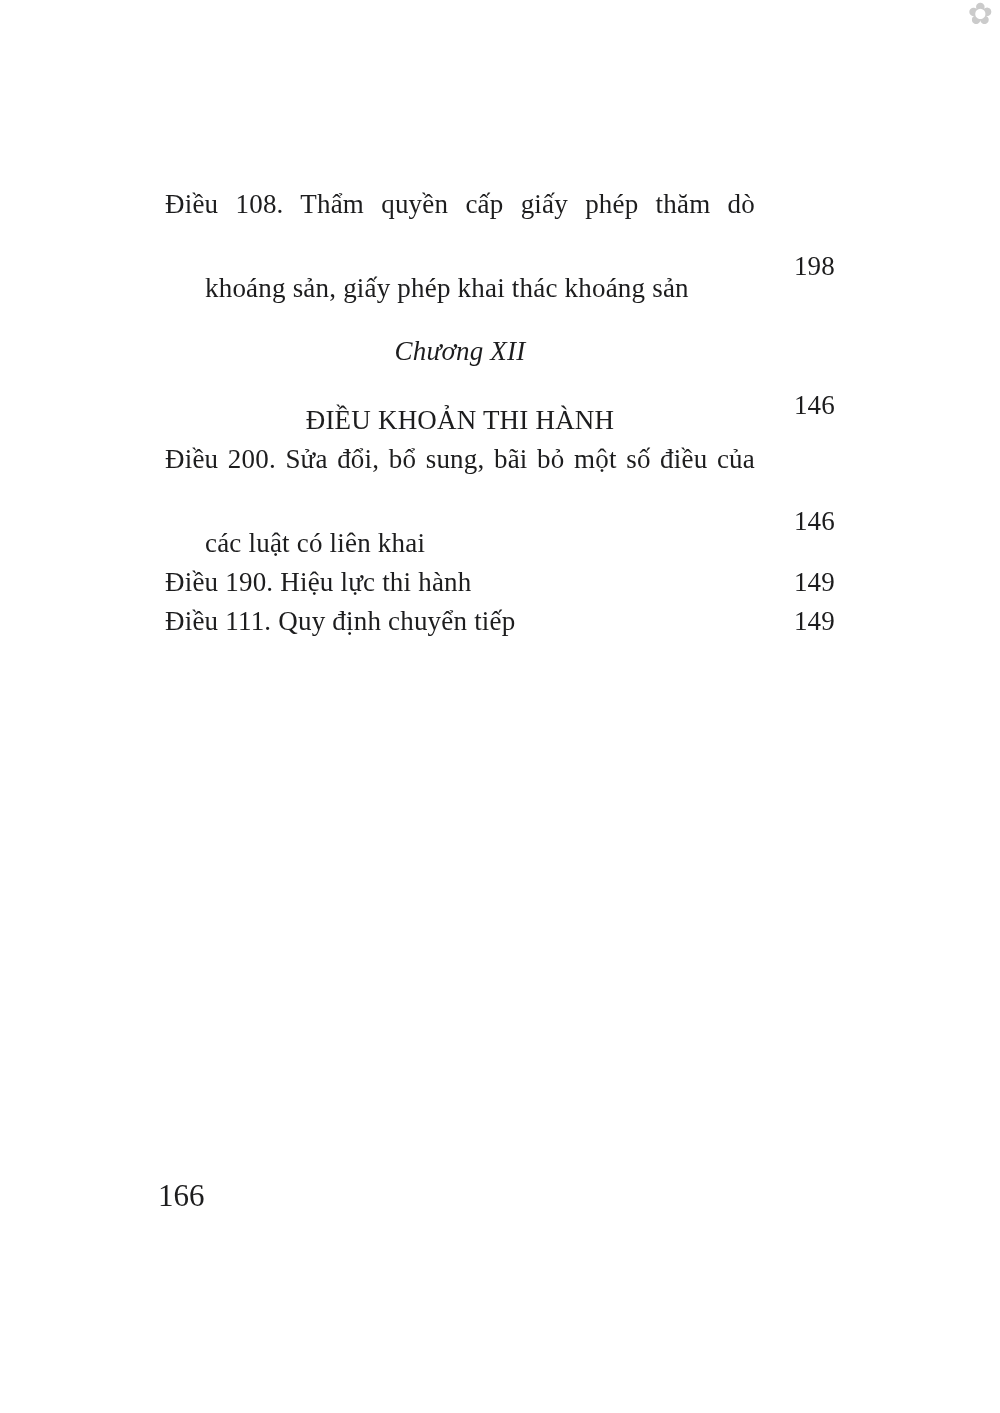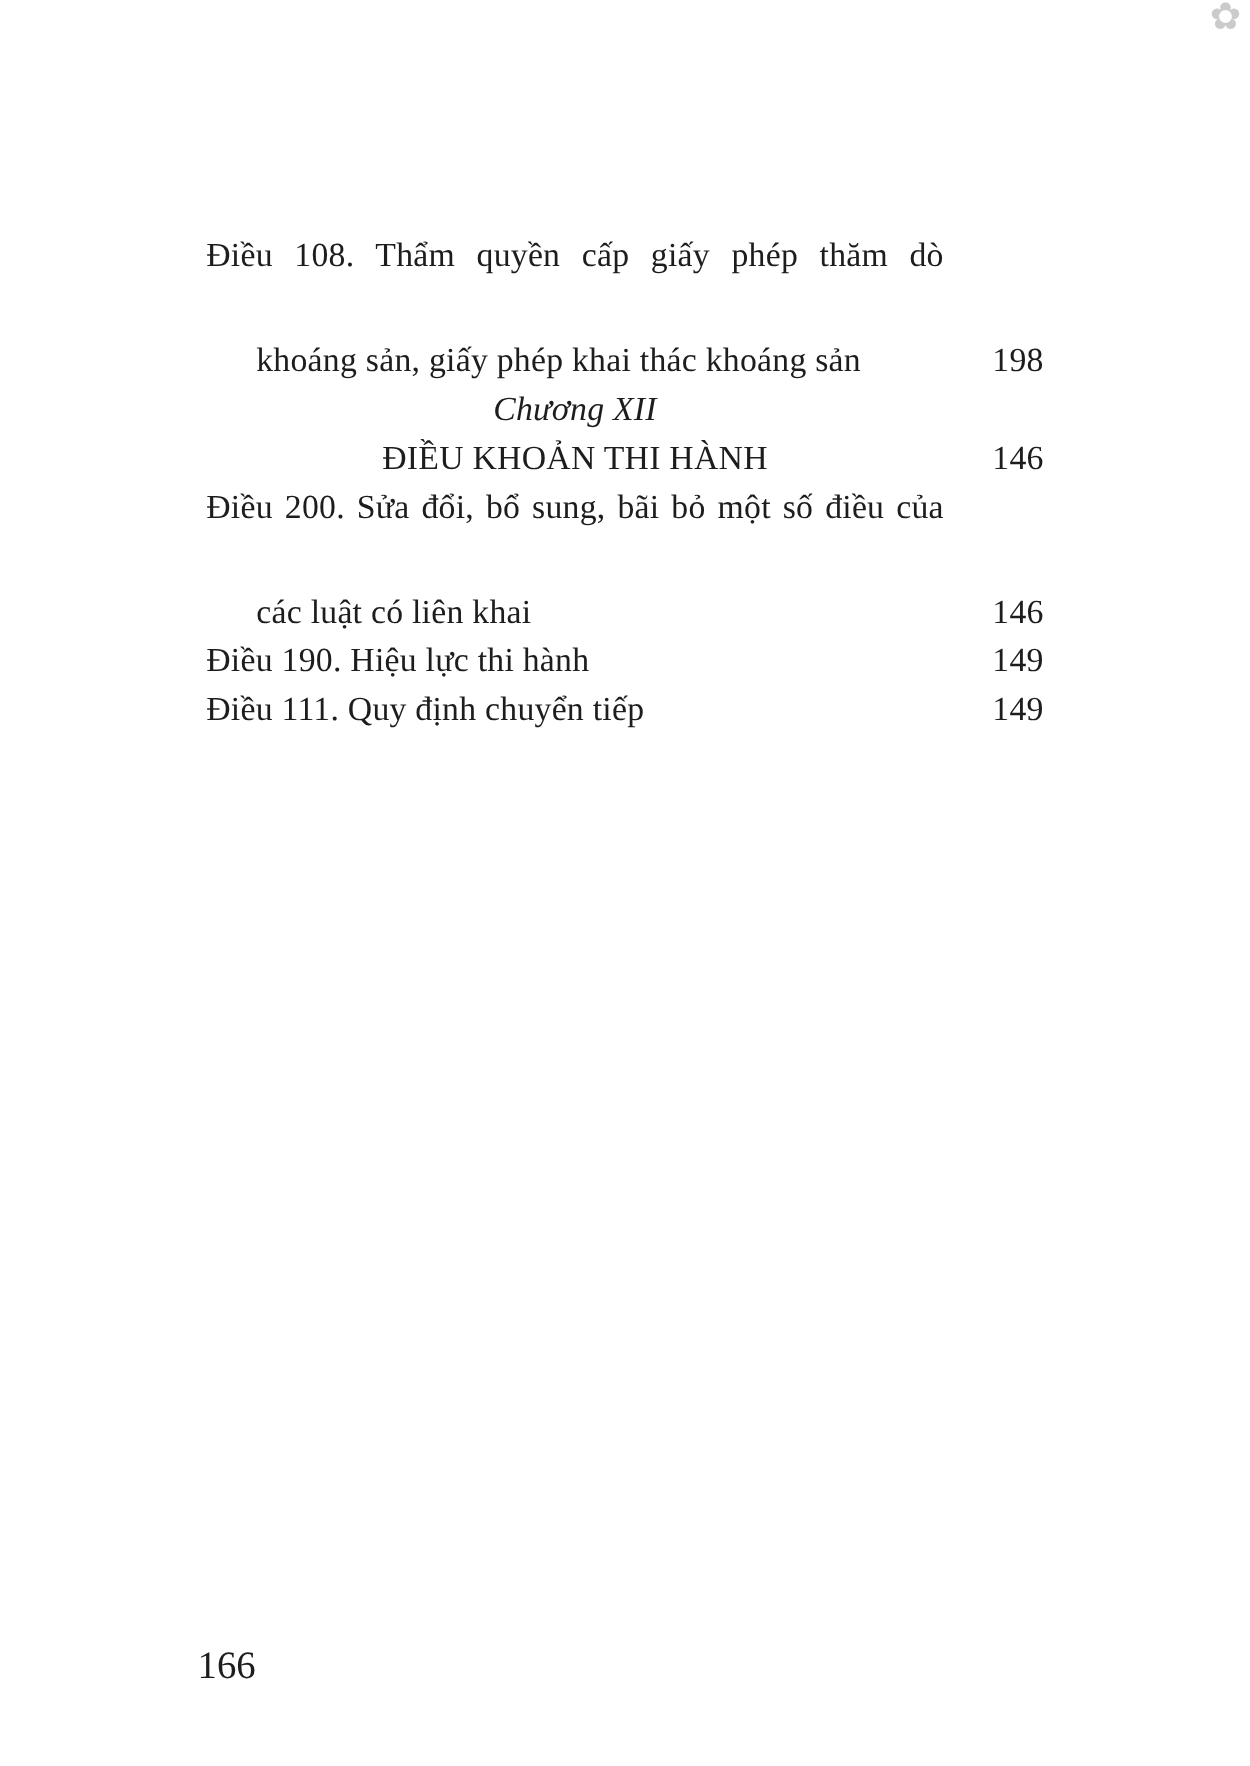--- a/index.html
+++ b/index.html
@@ -24,21 +24,21 @@
     top: 185px;
     left: 165px;
     width: 670px;
     font-size: 27px;
     line-height: 39px;
     letter-spacing: 0.2px;
   }
   .toc-row {
     display: flex;
     justify-content: space-between;
-    align-items: flex-end;
+    align-items: center;
   }
   .text-col {
     width: 590px;
     flex: 0 0 590px;
   }
   .page-col {
     width: 80px;
     flex: 0 0 80px;
     text-align: right;
   }
@@ -46,28 +46,30 @@
     text-align: justify;
     text-align-last: justify;
   }
   .cont-line {
     padding-left: 40px;
     margin-top: 45px;
   }
   .chapter-label {
     text-align: center;
     font-style: italic;
+    margin-top: 24px;
   }
   .chapter-title {
     text-align: center;
+    margin-top: 30px;
   }
   .folio {
     position: absolute;
     left: 158px;
-    top: 1312px;
+    top: 1176px;
     font-size: 31px;
     line-height: 40px;
   }
 </style>
 </head>
 <body style="background: rgb(255, 255, 255); color: rgb(29, 29, 30);">
 
 <div class="corner-flower" style="color: rgb(203, 203, 203);">✿</div>
 
 <div class="toc">

